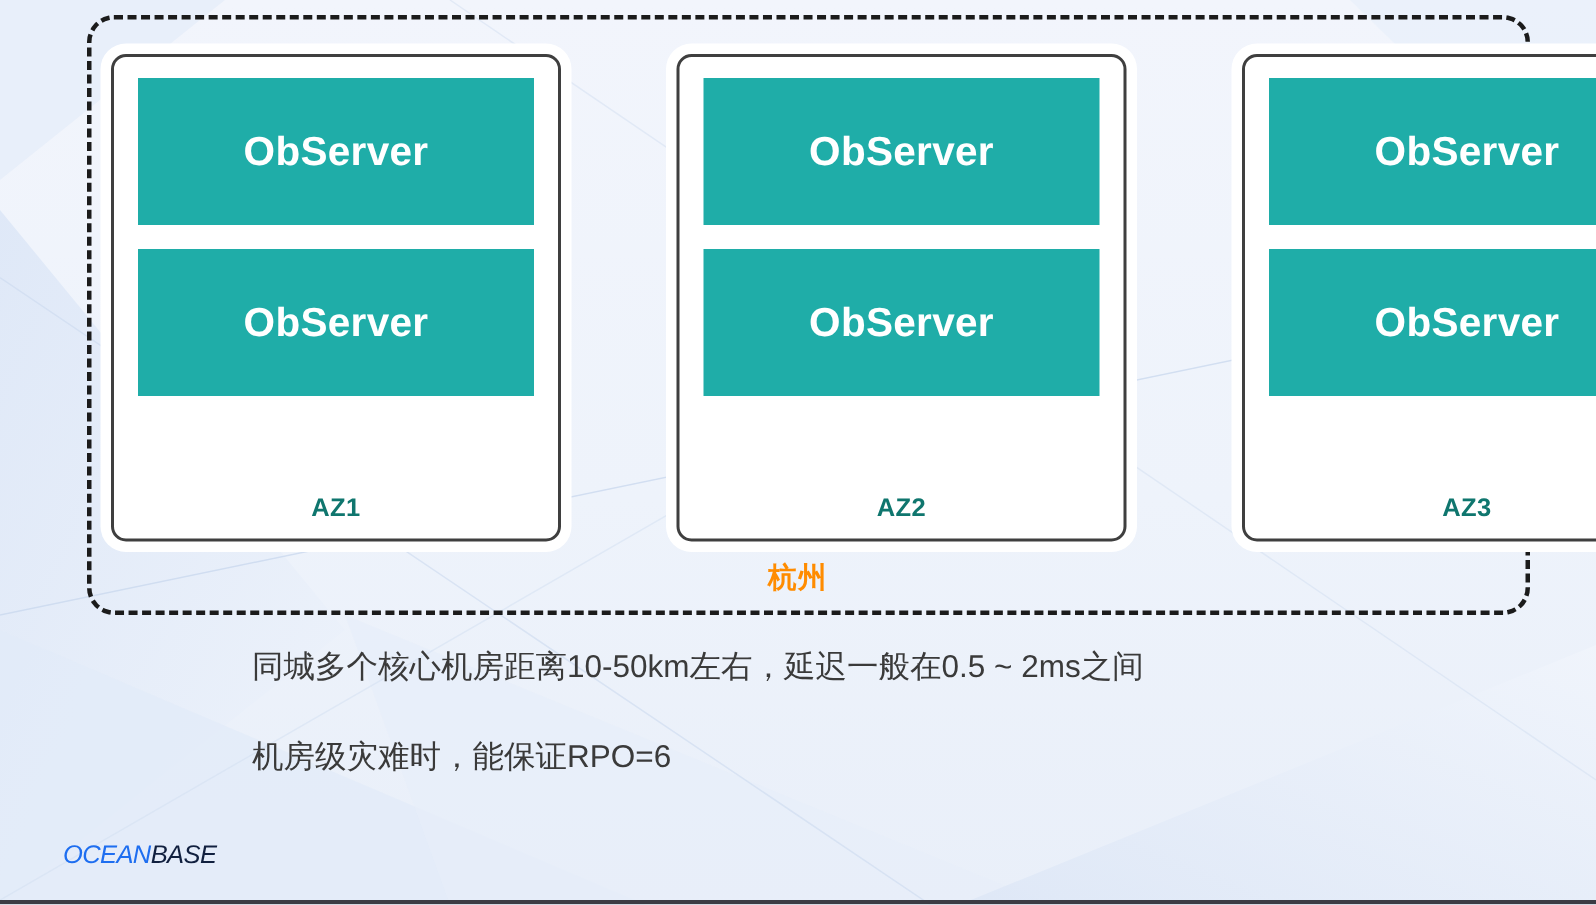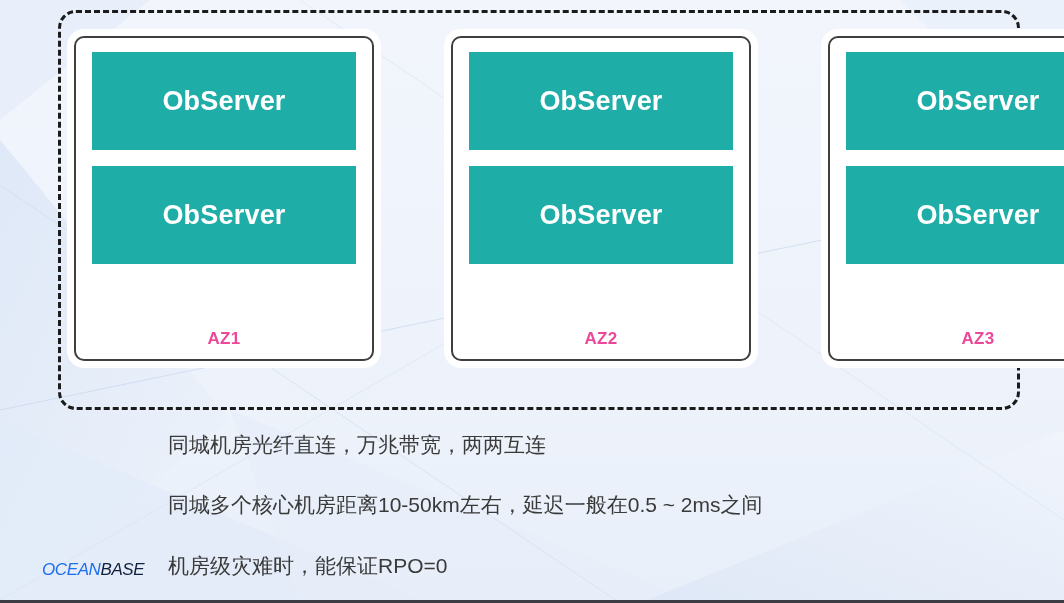--- a/index.html
+++ b/index.html
@@ -89,21 +89,21 @@
     color: #ffffff;
     font-size: 27px;
     font-weight: bold;
     letter-spacing: 0.2px;
     line-height: 1;
   }
 
   .az-label {
     margin-top: auto;
     padding: 9px 0 10px 0;
-    color: #ec4899;
+    color: #0f766e;
     font-size: 17px;
     font-weight: bold;
     letter-spacing: 0.3px;
   }
 
   
   .city-label {
     position: absolute;
     left: 0;
     right: 0;
@@ -223,25 +223,25 @@
         <span class="observer-label">ObServer</span>
       </div>
       <div class="observer-box">
         <span class="observer-label">ObServer</span>
       </div>
       <div class="az-label">AZ3</div>
     </div>
 
   </div>
 
+  <div class="city-label">杭州</div>
 
   <div class="notes">
-    <div class="note-line">同城机房光纤直连，万兆带宽，两两互连</div>
     <div class="note-line">同城多个核心机房距离10-50km左右，延迟一般在0.5 ~ 2ms之间</div>
-    <div class="note-line">机房级灾难时，能保证RPO=0</div>
+    <div class="note-line">机房级灾难时，能保证RPO=6</div>
   </div>
 
   <div class="logo">
     <span class="logo-ocean">OCEAN</span>
     <span class="logo-base">BASE</span>
   </div>
 
   <div class="bottom-rule"></div>
 
 </div>

